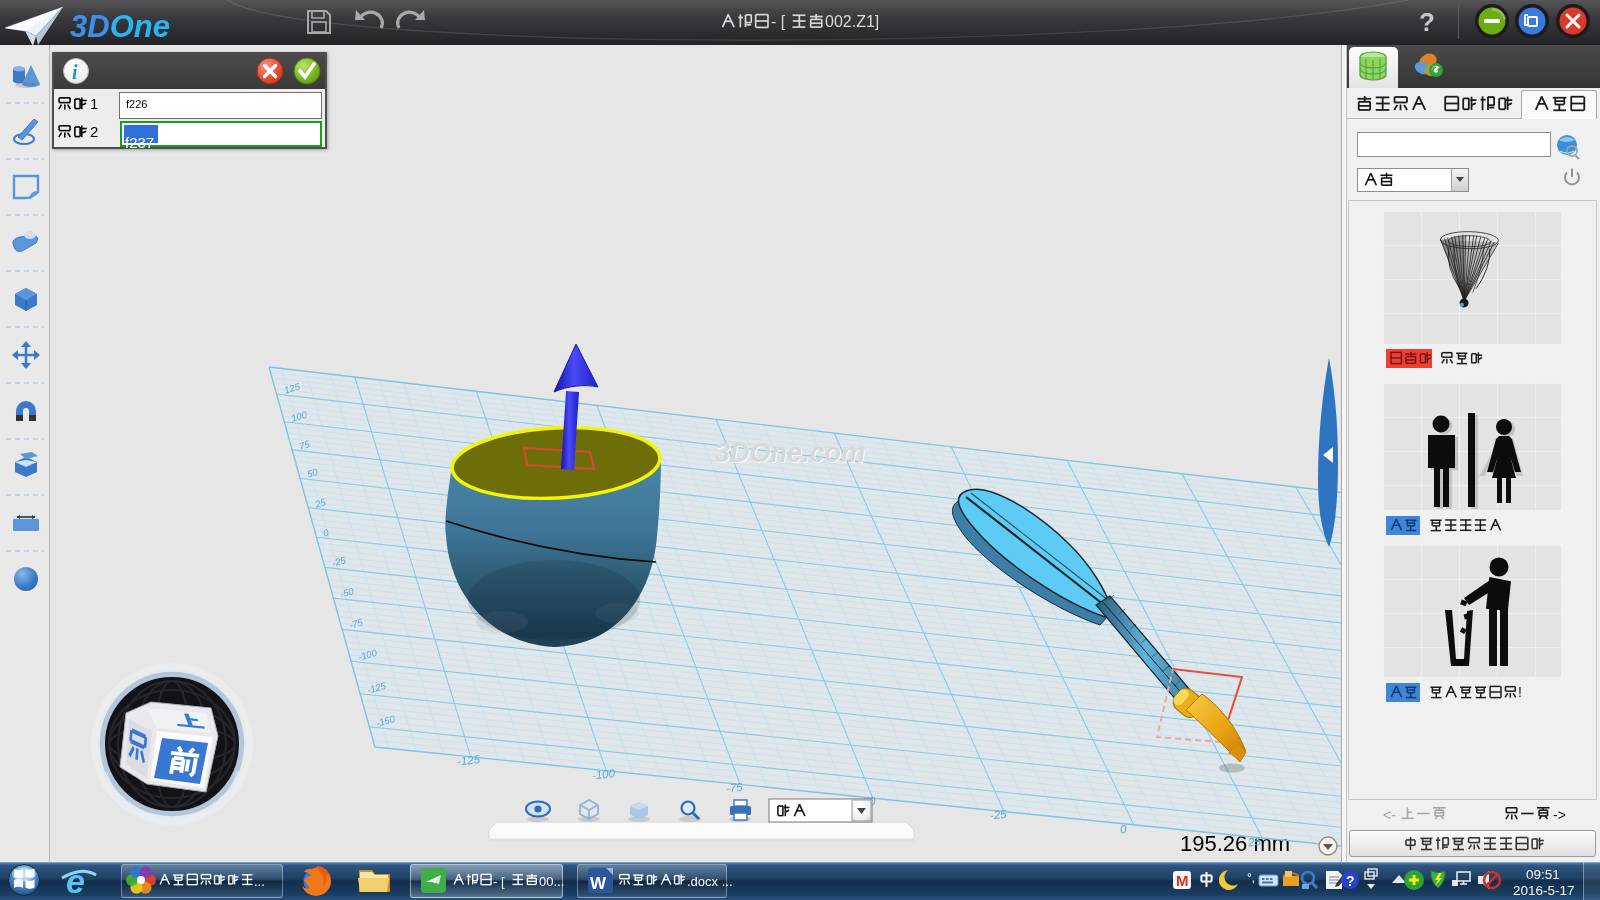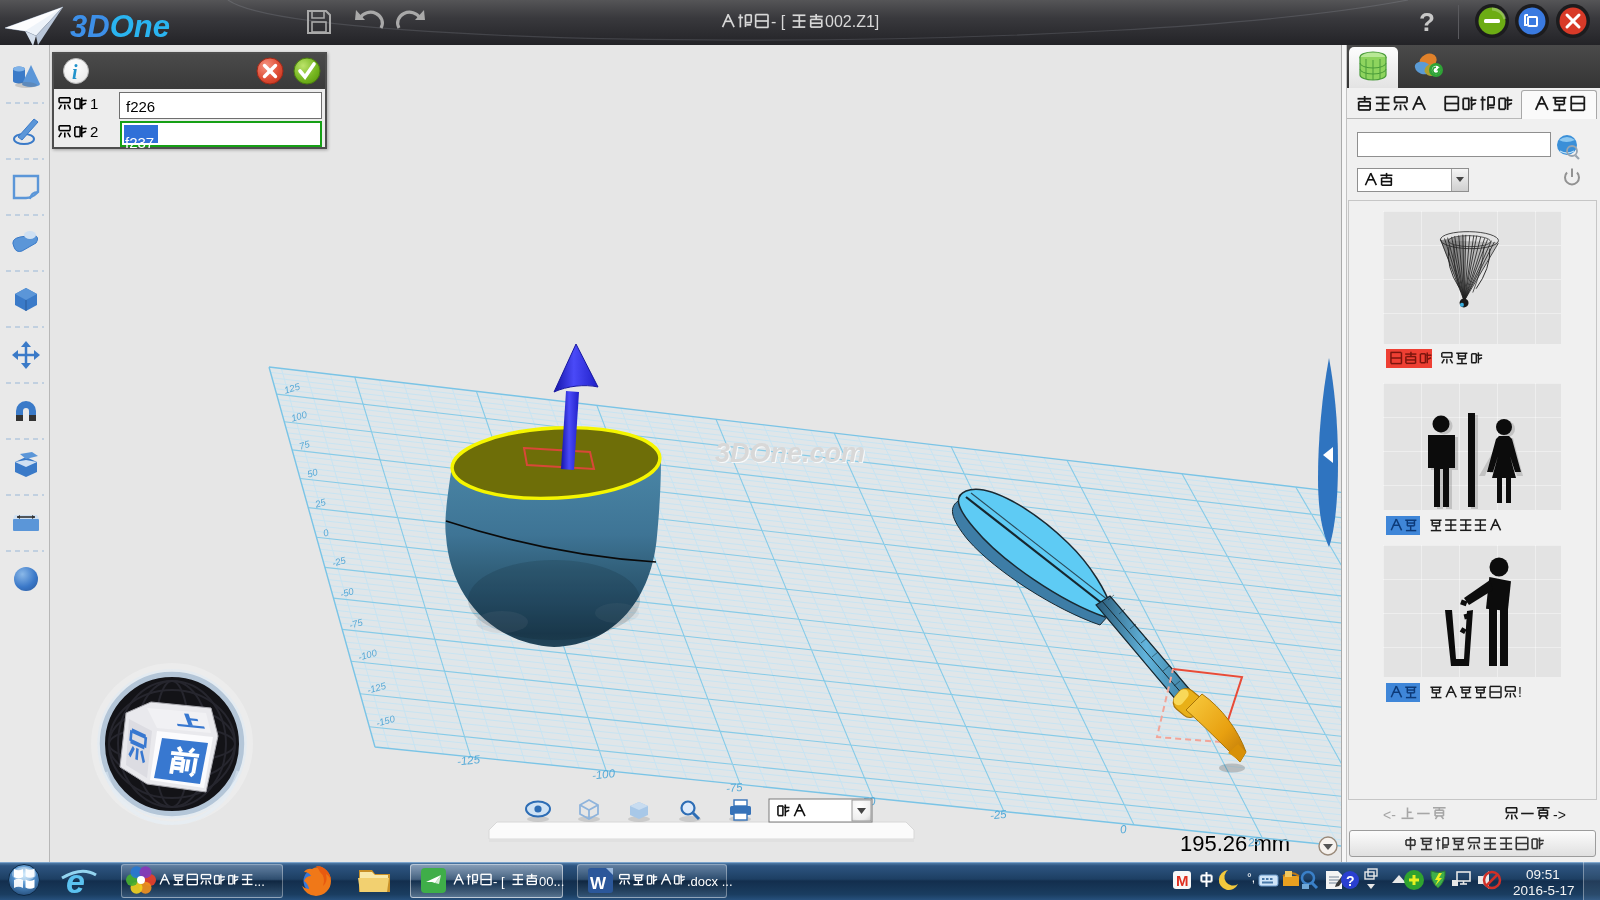--- a/index.html
+++ b/index.html
@@ -18,21 +18,21 @@
     <div class="abs" style="left:1348px;top:200px;width:249px;height:600px;border:1px solid #c6c6c6"></div>
     <div class="abs" style="left:1383px;top:211px;width:178px;height:133px;background:#e3e3e3;background-image:linear-gradient(rgba(255,255,255,0.4) 1px,transparent 1px),linear-gradient(90deg,rgba(255,255,255,0.4) 1px,transparent 1px);background-size:38px 34px"></div>
     <div class="abs" style="left:1383px;top:383px;width:178px;height:127px;background:#e3e3e3;background-image:linear-gradient(rgba(255,255,255,0.4) 1px,transparent 1px),linear-gradient(90deg,rgba(255,255,255,0.4) 1px,transparent 1px);background-size:38px 34px"></div>
     <div class="abs" style="left:1383px;top:545px;width:178px;height:132px;background:#e3e3e3;background-image:linear-gradient(rgba(255,255,255,0.4) 1px,transparent 1px),linear-gradient(90deg,rgba(255,255,255,0.4) 1px,transparent 1px);background-size:38px 34px"></div>
     <div class="abs" style="left:1349px;top:830px;width:247px;height:27px;background:linear-gradient(#fcfcfc,#e0e0e0);border:1px solid #9c9c9c;border-radius:3px"></div>
     <div class="abs" style="left:52px;top:52px;width:275px;height:97px;background:#ededed;border:2px solid #4e4e4e;box-shadow:1px 1px 3px rgba(0,0,0,0.3)"></div>
     <div class="abs" style="left:54px;top:54px;width:271px;height:35px;background:linear-gradient(#4a4a4a,#3a3a3a)"></div>
     <div class="abs" style="left:119px;top:92px;width:203px;height:27px;background:#fff;border:1px solid #6f6f6f"></div>
     <div class="abs" style="left:120px;top:121px;width:202px;height:26px;background:#fff;border:2px solid #16a016"></div>
     <div class="abs" style="left:124px;top:125px;width:34px;height:18px;background:#3070d8"></div>
-    <div class="abs" style="left:126px;top:98px;font-size:15px;color:#000">f226</div>
+    <div class="abs" style="left:126px;top:98px;font-size:11px;color:#000">f226</div>
     <div class="abs" style="left:125px;top:134px;font-size:15px;color:#fff">f237</div>
     <div class="abs" style="left:1180px;top:831px;width:133px;font-size:22px;color:#000;white-space:nowrap;text-align:left">195.26 mm</div>
     <div class="abs" style="left:0;top:862px;width:1600px;height:38px;background:linear-gradient(#5a87b4,#2d5480 10%,#1d3f63 45%,#132e4d 50%,#1a3d60 85%,#27517d)"></div>
     <div class="abs" style="left:0;top:862px;width:1600px;height:1px;background:#7ba3cb"></div>
     <div class="abs" style="left:121px;top:864px;width:162px;height:34px;border:1px solid rgba(255,255,255,0.35);border-radius:3px;background:linear-gradient(rgba(255,255,255,0.25),rgba(255,255,255,0.08) 45%,rgba(0,0,0,0.15) 50%,rgba(255,255,255,0.10))"></div>
     <div class="abs" style="left:410px;top:864px;width:153px;height:34px;border:1px solid rgba(255,255,255,0.5);border-radius:3px;background:linear-gradient(rgba(255,255,255,0.42),rgba(255,255,255,0.18) 45%,rgba(30,60,90,0.18) 50%,rgba(255,255,255,0.25))"></div>
     <div class="abs" style="left:577px;top:864px;width:150px;height:34px;border:1px solid rgba(255,255,255,0.35);border-radius:3px;background:linear-gradient(rgba(255,255,255,0.25),rgba(255,255,255,0.08) 45%,rgba(0,0,0,0.15) 50%,rgba(255,255,255,0.10))"></div>
     <div class="abs" style="left:1583px;top:862px;width:1px;height:38px;background:rgba(255,255,255,0.4)"></div>
     <div class="abs" style="left:1584px;top:862px;width:16px;height:38px;background:rgba(255,255,255,0.07)"></div>
     <svg class="abs" style="left:0;top:0" width="1600" height="900" viewBox="0 0 1600 900">

